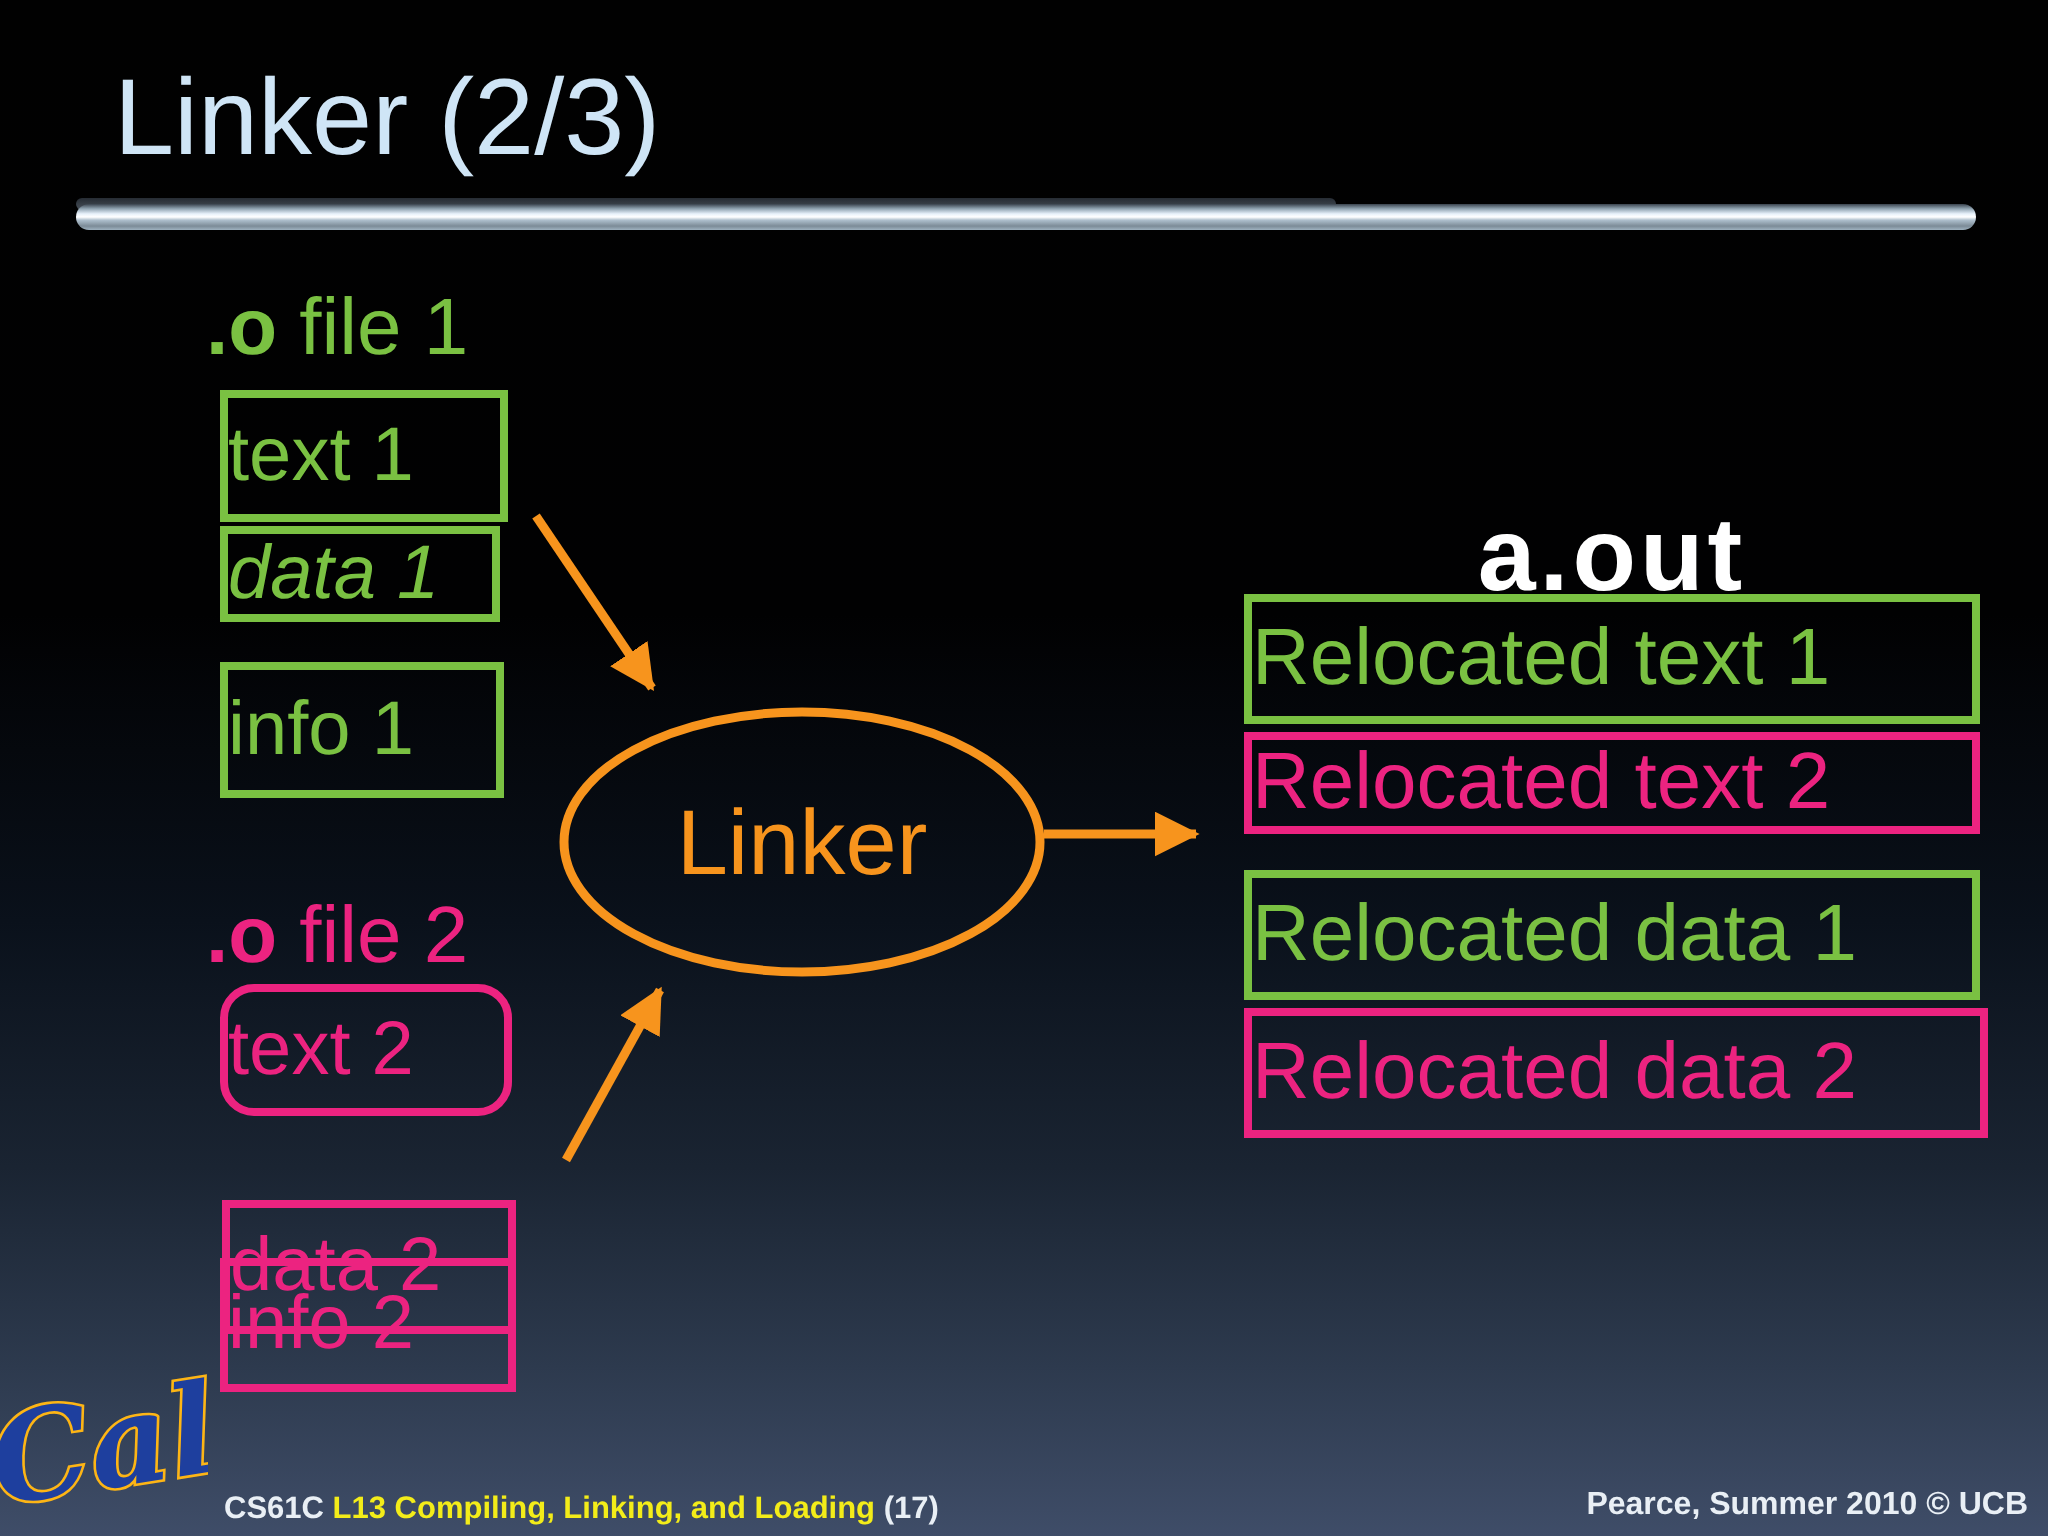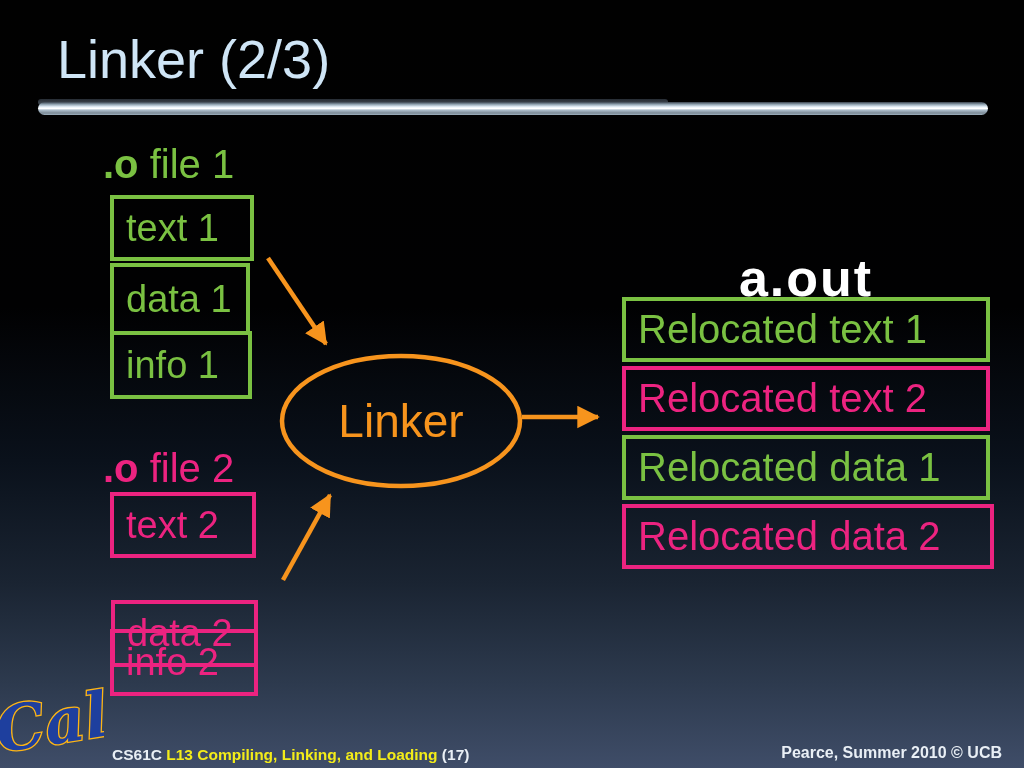--- a/index.html
+++ b/index.html
@@ -20,66 +20,66 @@
   .title-rule-seg{
     left:38px;top:99px;width:630px;height:6px;border-radius:3px;
     background:linear-gradient(180deg,#2c333c 0%,#555f6a 100%);opacity:.85;
   }
   .obj-label{font-size:40px;white-space:nowrap;text-align:right;}
   .obj-label b{font-weight:bold;}
   .green-t{color:var(--green,#7AC142);}
   .pink-t{color:var(--pink,#EC2380);}
   .dbox{
     box-sizing:border-box;display:flex;align-items:center;
-    padding-left:12px;font-size:38px;white-space:nowrap;
+    font-size:38px;white-space:nowrap;
   }
   .dbox.green{border:4px solid var(--green,#7AC142);color:var(--green,#7AC142);}
   .dbox.pink{border:4px solid var(--pink,#EC2380);color:var(--pink,#EC2380);}
   .outbox{font-size:40px;}
   .aout{
     left:622px;top:248px;width:368px;height:46px;text-align:center;
     font-family:Liberation Sans, sans-serif;font-weight:bold;font-size:52px;
     letter-spacing:2px;color:#ffffff;
   }
   svg.overlay{position:absolute;left:0;top:0;pointer-events:none;}
   .linker-text{
     font-family:"Liberation Sans",sans-serif;font-size:46px;
     fill:var(--orange,#F7941D);
   }
   .footer-left{
     left:112px;top:746px;font-size:15.5px;font-weight:bold;color:#e9eff5;white-space:nowrap;
   }
   .footer-left .yellow{color:var(--footer_yellow,#f3ec19);}
   .footer-right{
-    right:22px;top:744px;font-size:16px;font-weight:bold;color:#e9eff5;white-space:nowrap;
+    right:10px;top:744px;font-size:16px;font-weight:bold;color:#e9eff5;white-space:nowrap;
   }
   .cal-logo{left:0px;top:680px;width:104px;height:88px;}
 </style>
 </head>
 <body>
 
 <div class="slide">
 
   <div class="abs page-title">Linker (2/3)</div>
   <div class="abs title-rule-seg"></div>
   <div class="abs title-rule"></div>
 
   <div class="abs obj-label green-t" style="left:103px;top:142px;"><b>.o</b><span> file 1</span></div>
   <div class="abs dbox green" style="left:110px;top:195px;width:144px;height:66px;">
       <span>text 1</span>
     </div>
-  <div class="abs dbox green" style="left:110px;top:263px;width:140px;height:72px;">
+  <div class="abs dbox green" style="left:110px;top:263px;width:140px;height:48px;font-style:italic;">
       <span>data 1</span>
     </div>
   <div class="abs dbox green" style="left:110px;top:331px;width:142px;height:68px;">
       <span>info 1</span>
     </div>
 
   <div class="abs obj-label pink-t" style="left:103px;top:446px;"><b>.o</b><span> file 2</span></div>
-  <div class="abs dbox pink" style="left:110px;top:492px;width:146px;height:66px;">
+  <div class="abs dbox pink" style="left:110px;top:492px;width:146px;height:66px;border-radius:17px;">
       <span>text 2</span>
     </div>
   <div class="abs dbox pink" style="left:111px;top:560px;width:147px;height:67px;margin-top:40px;">
       <span>data 2</span>
     </div>
   <div class="abs dbox pink" style="left:110px;top:629px;width:148px;height:67px;">
       <span>info 2</span>
     </div>
 
   <svg class="overlay" width="1024" height="768" viewBox="0 0 1024 768">
@@ -92,21 +92,21 @@
     <text class="linker-text" x="401" y="437" text-anchor="middle">Linker</text>
     <line x1="268" y1="258" x2="326" y2="344" stroke="#F7941D" stroke-width="4.5" marker-end="url(#ah)"></line>
     <line x1="283" y1="580" x2="330" y2="495" stroke="#F7941D" stroke-width="4.5" marker-end="url(#ah)"></line>
     <line x1="522" y1="417" x2="598" y2="417" stroke="#F7941D" stroke-width="4.5" marker-end="url(#ah)"></line>
   </svg>
 
   <div class="abs aout">a.out</div>
   <div class="abs dbox outbox green" style="left:622px;top:297px;width:368px;height:65px;">
       <span>Relocated text 1</span>
     </div>
-  <div class="abs dbox outbox pink" style="left:622px;top:366px;width:368px;height:65px;">
+  <div class="abs dbox outbox pink" style="left:622px;top:366px;width:368px;height:51px;">
       <span>Relocated text 2</span>
     </div>
   <div class="abs dbox outbox green" style="left:622px;top:435px;width:368px;height:65px;">
       <span>Relocated data 1</span>
     </div>
   <div class="abs dbox outbox pink" style="left:622px;top:504px;width:372px;height:65px;">
       <span>Relocated data 2</span>
     </div>
 
   <svg class="abs cal-logo" viewBox="0 0 104 88">

